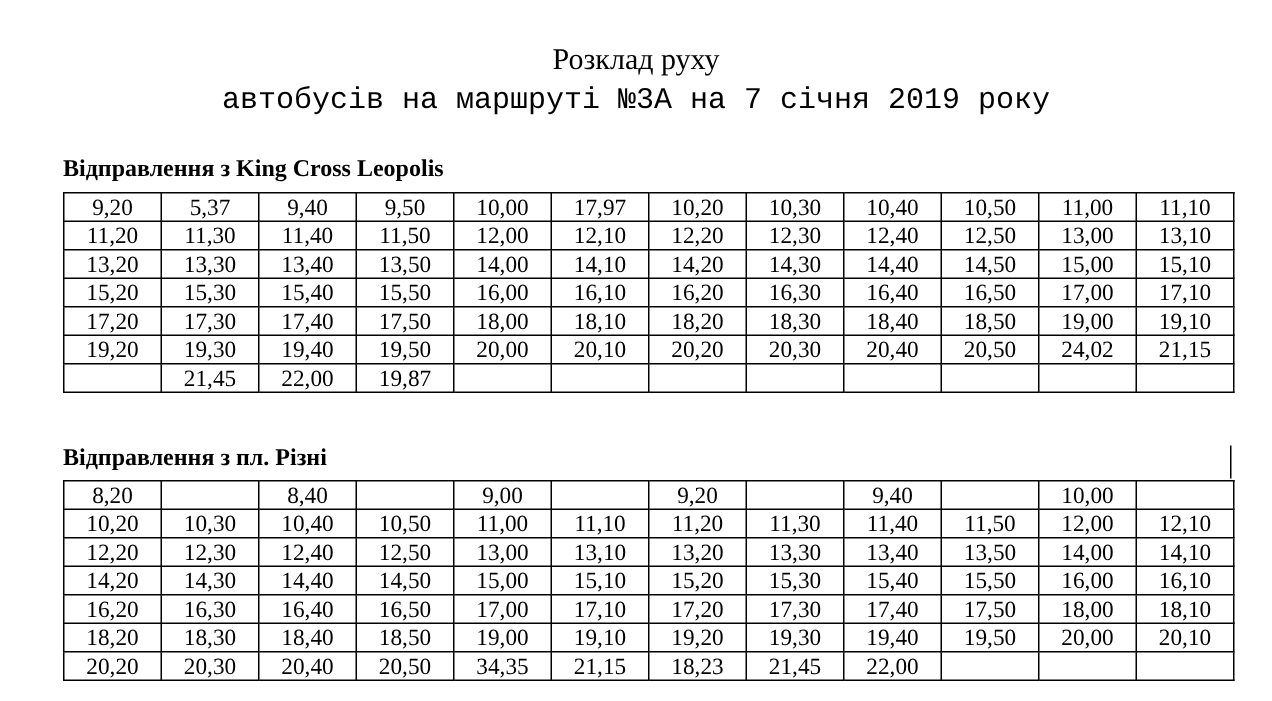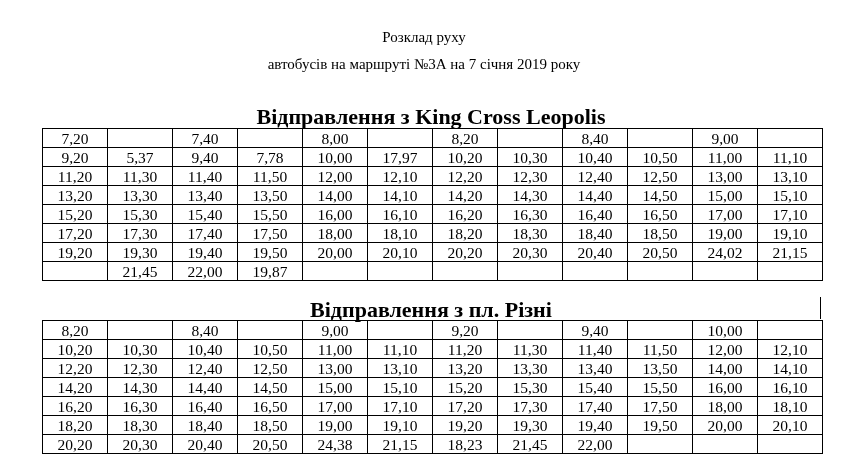--- a/index.html
+++ b/index.html
@@ -1,58 +1,44 @@
 <!DOCTYPE html>
 <html><head>
 <meta charset="utf-8">
 <style>
   html, body { margin:0; padding:0; background:#ffffff; }
   body { width:848px; height:467px; position:relative; overflow:hidden;
          font-family:"Liberation Serif", "DejaVu Serif", serif; color:#000; }
-  .title { position:absolute; left:0; width:848px; text-align:center; font-size:15px; }
+  .title { position:absolute; left:0; width:848px; text-align:center; font-size:20px; }
   #t1 { top:29px; }
-  #t2 { top:56px; }
-  .sec-head { position:absolute; text-align:center; font-weight:bold; font-size:22px; }
+  #t2 { top:56px;font-family:Liberation Mono, monospace; }
+  .sec-head { position:absolute; text-align:left; font-weight:bold; font-size:16px; }
   #h1 { left:42px; width:778px; top:104px; }
   #h2 { left:42px; width:778px; top:297px; }
   .rborder { position:absolute; left:820px; top:297px; width:1px; height:22px; background:#000; }
   table.sched { position:absolute; left:42px; border-collapse:collapse; table-layout:fixed; width:779px; }
   table.sched td { border:1px solid #000; width:64px; padding:0; text-align:center;
                    font-size:15.5px; line-height:17px; height:18px; vertical-align:middle; }
   #tb1 { top:128px; }
   #tb2 { top:320px; }
 </style>
 </head>
 <body>
 
 <div class="title" id="t1">Розклад руху</div>
 <div class="title" id="t2">автобусів на маршруті №3А на 7 січня 2019 року</div>
 
 <div class="sec-head" id="h1">Відправлення з King Cross Leopolis</div>
 <table class="sched" id="tb1">
     <tbody>
       <tr>
-        <td>7,20</td>
-        <td></td>
-        <td>7,40</td>
-        <td></td>
-        <td>8,00</td>
-        <td></td>
-        <td>8,20</td>
-        <td></td>
-        <td>8,40</td>
-        <td></td>
-        <td>9,00</td>
-        <td></td>
-      </tr>
-      <tr>
         <td>9,20</td>
         <td>5,37</td>
         <td>9,40</td>
-        <td>7,78</td>
+        <td>9,50</td>
         <td>10,00</td>
         <td>17,97</td>
         <td>10,20</td>
         <td>10,30</td>
         <td>10,40</td>
         <td>10,50</td>
         <td>11,00</td>
         <td>11,10</td>
       </tr>
       <tr>
@@ -228,21 +214,21 @@
         <td>19,40</td>
         <td>19,50</td>
         <td>20,00</td>
         <td>20,10</td>
       </tr>
       <tr>
         <td>20,20</td>
         <td>20,30</td>
         <td>20,40</td>
         <td>20,50</td>
-        <td>24,38</td>
+        <td>34,35</td>
         <td>21,15</td>
         <td>18,23</td>
         <td>21,45</td>
         <td>22,00</td>
         <td></td>
         <td></td>
         <td></td>
       </tr>
     </tbody>
   </table>

